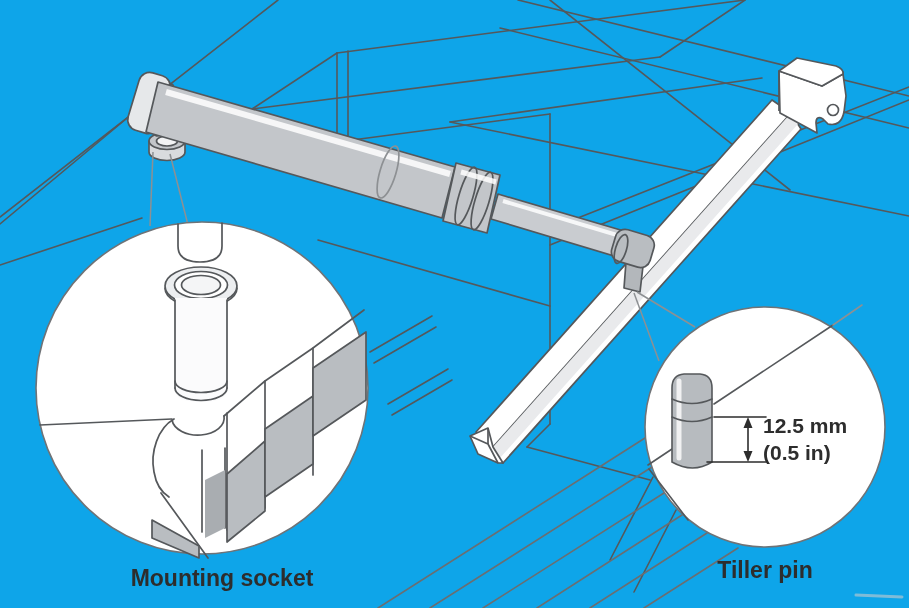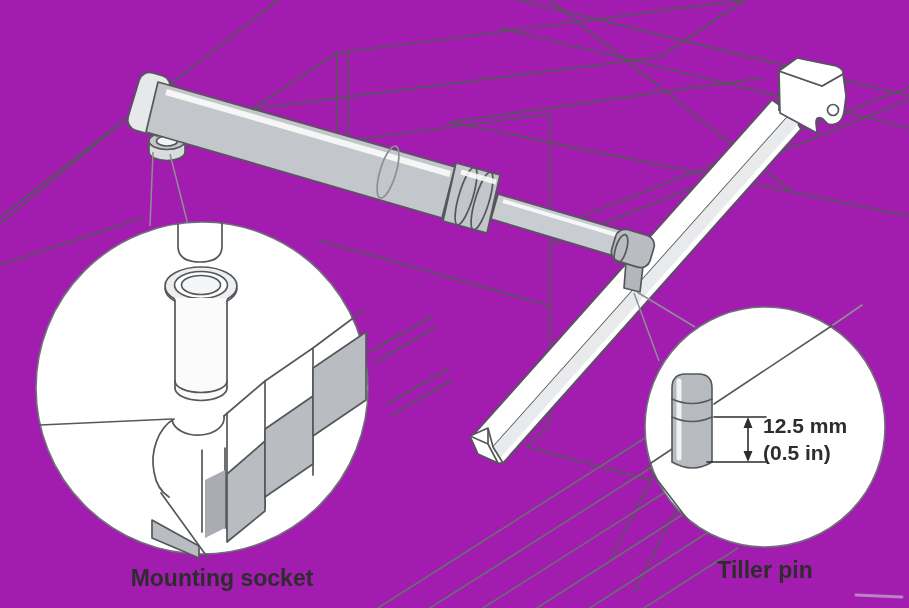--- a/index.html
+++ b/index.html
@@ -1,16 +1,16 @@
 <!DOCTYPE html>
 <html><head>
 <meta charset="utf-8">
 <style>
   html,body{margin:0;padding:0;background:#fff;}
-  #stage{position:relative;width:909px;height:608px;background:#a21caf;overflow:hidden;
+  #stage{position:relative;width:909px;height:608px;background:#0ea5e9;overflow:hidden;
          font-family:"Liberation Sans",sans-serif;}
   svg{display:block}
   .lbl{font-family:"Liberation Sans",sans-serif;font-weight:700;fill:#2d2d2d;}
   .callout-label{font-size:23px;}
   .dim-label{font-size:21px;}
 </style>
 </head>
 <body>
 
 <div id="stage">

